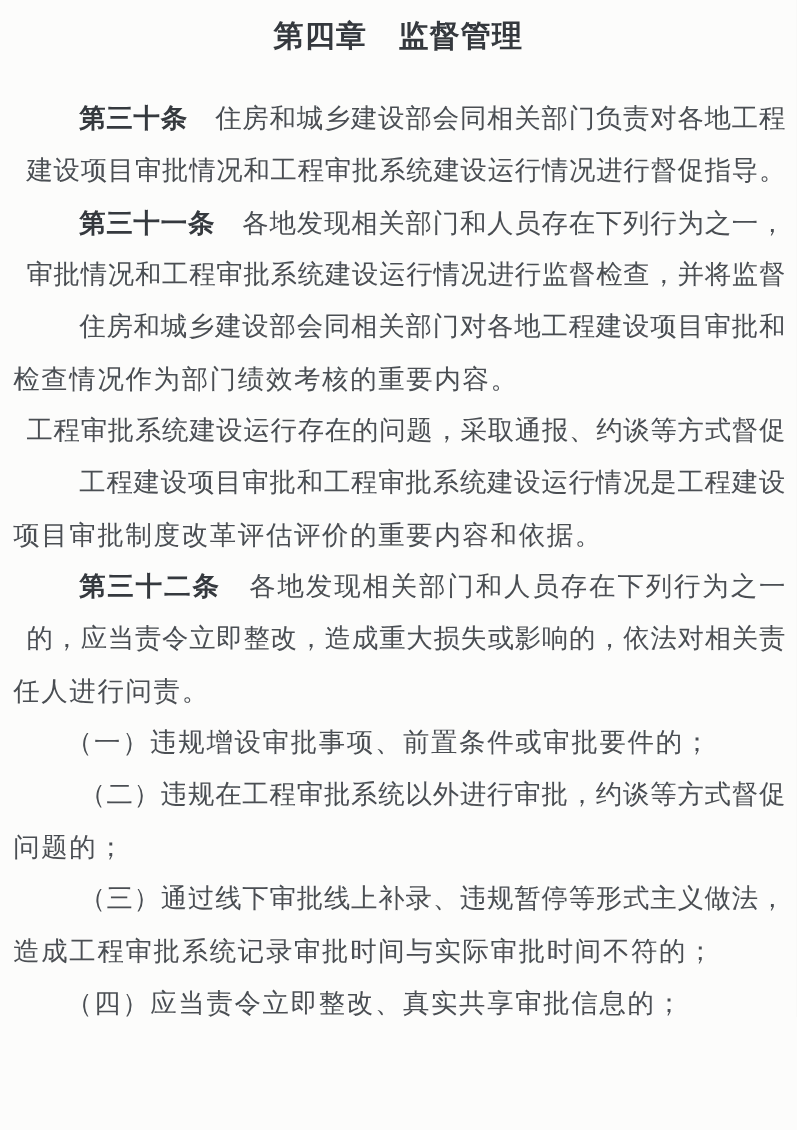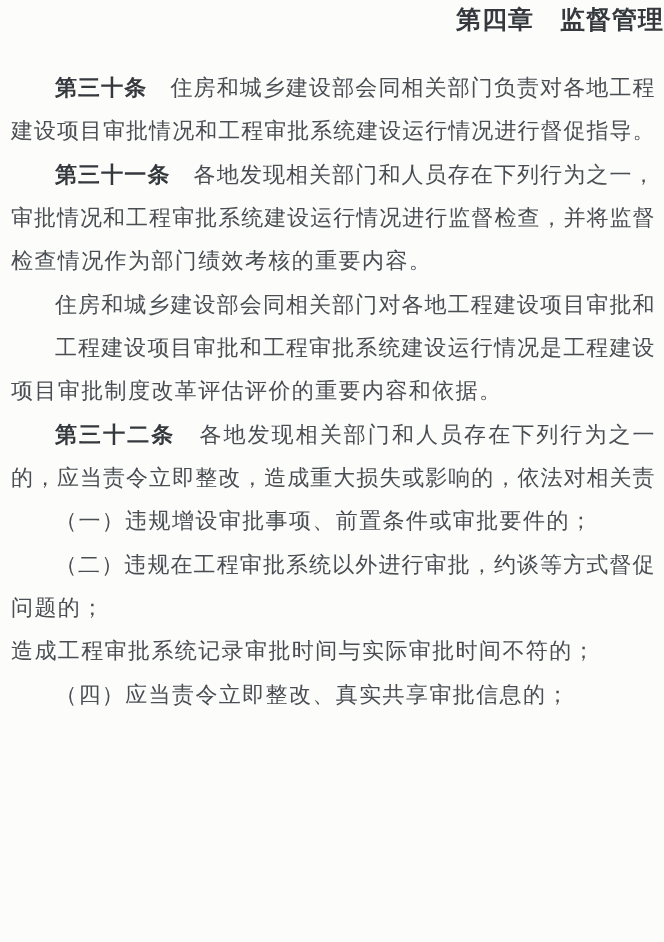--- a/index.html
+++ b/index.html
@@ -14,72 +14,76 @@
   }
   .page {
     position: relative;
     width: 664px;
     height: 942px;
     margin: 0 auto;
     background: var(--bg);
     overflow: hidden;
   }
   .chapter-title {
-    padding-top: 2px;
+    padding-top: 13px;
     font-family: "Liberation Sans", "DejaVu Sans", sans-serif;
     font-weight: 700;
     font-size: 25px;
     line-height: 34px;
     letter-spacing: 1px;
     color: var(--bold-text);
-    text-align: right;
+    text-align: center;
   }
   .doc-body {
     margin-top: 30px;
   }
   .line {
     height: 43.35px;
     line-height: 43.35px;
     padding: 0 9px 0 11px;
     font-size: 22px;
     letter-spacing: 1.4px;
     color: var(--text);
     white-space: nowrap;
     overflow: hidden;
   }
   .line.full {
     white-space: normal;
     letter-spacing: 0.5px;
     text-align: justify;
     text-align-last: justify;
+    margin-left: 11px;
   }
   .line.indent {
     text-indent: 44px;
   }
   .seg.bold {
     font-family: "Liberation Sans", "DejaVu Sans", sans-serif;
     font-weight: 700;
     color: var(--bold-text);
   }
 </style>
 </head>
 <body>
 
 <div class="page">
   <div class="chapter-title">第四章　监督管理</div>
   <div class="doc-body">
       <div class="line full indent"><span class="seg bold">第三十条</span><span class="seg">　住房和城乡建设部会同相关部门负责对各地工程</span></div>
       <div class="line full"><span class="seg">建设项目审批情况和工程审批系统建设运行情况进行督促指导。</span></div>
       <div class="line full indent"><span class="seg bold">第三十一条</span><span class="seg">　各地发现相关部门和人员存在下列行为之一，对</span></div>
       <div class="line full"><span class="seg">审批情况和工程审批系统建设运行情况进行监督检查，并将监督</span></div>
+      <div class="line full indent"><span class="seg">住房和城乡建设部会同相关部门对各地工程建设项目审批和</span></div>
       <div class="line"><span class="seg">检查情况作为部门绩效考核的重要内容。</span></div>
-      <div class="line full indent"><span class="seg">住房和城乡建设部会同相关部门对各地工程建设项目审批和</span></div>
+      <div class="line full"><span class="seg">工程审批系统建设运行存在的问题，采取通报、约谈等方式督促</span></div>
       <div class="line full indent"><span class="seg">工程建设项目审批和工程审批系统建设运行情况是工程建设</span></div>
       <div class="line"><span class="seg">项目审批制度改革评估评价的重要内容和依据。</span></div>
       <div class="line full indent"><span class="seg bold">第三十二条</span><span class="seg">　各地发现相关部门和人员存在下列行为之一</span></div>
       <div class="line full"><span class="seg">的，应当责令立即整改，造成重大损失或影响的，依法对相关责</span></div>
+      <div class="line"><span class="seg">任人进行问责。</span></div>
       <div class="line indent"><span class="seg">（一）违规增设审批事项、前置条件或审批要件的；</span></div>
       <div class="line full indent"><span class="seg">（二）违规在工程审批系统以外进行审批，约谈等方式督促</span></div>
       <div class="line"><span class="seg">问题的；</span></div>
+      <div class="line full indent"><span class="seg">（三）通过线下审批线上补录、违规暂停等形式主义做法，</span></div>
       <div class="line"><span class="seg">造成工程审批系统记录审批时间与实际审批时间不符的；</span></div>
       <div class="line indent"><span class="seg">（四）应当责令立即整改、真实共享审批信息的；</span></div>
     </div>
 </div>
 
 </body></html>

